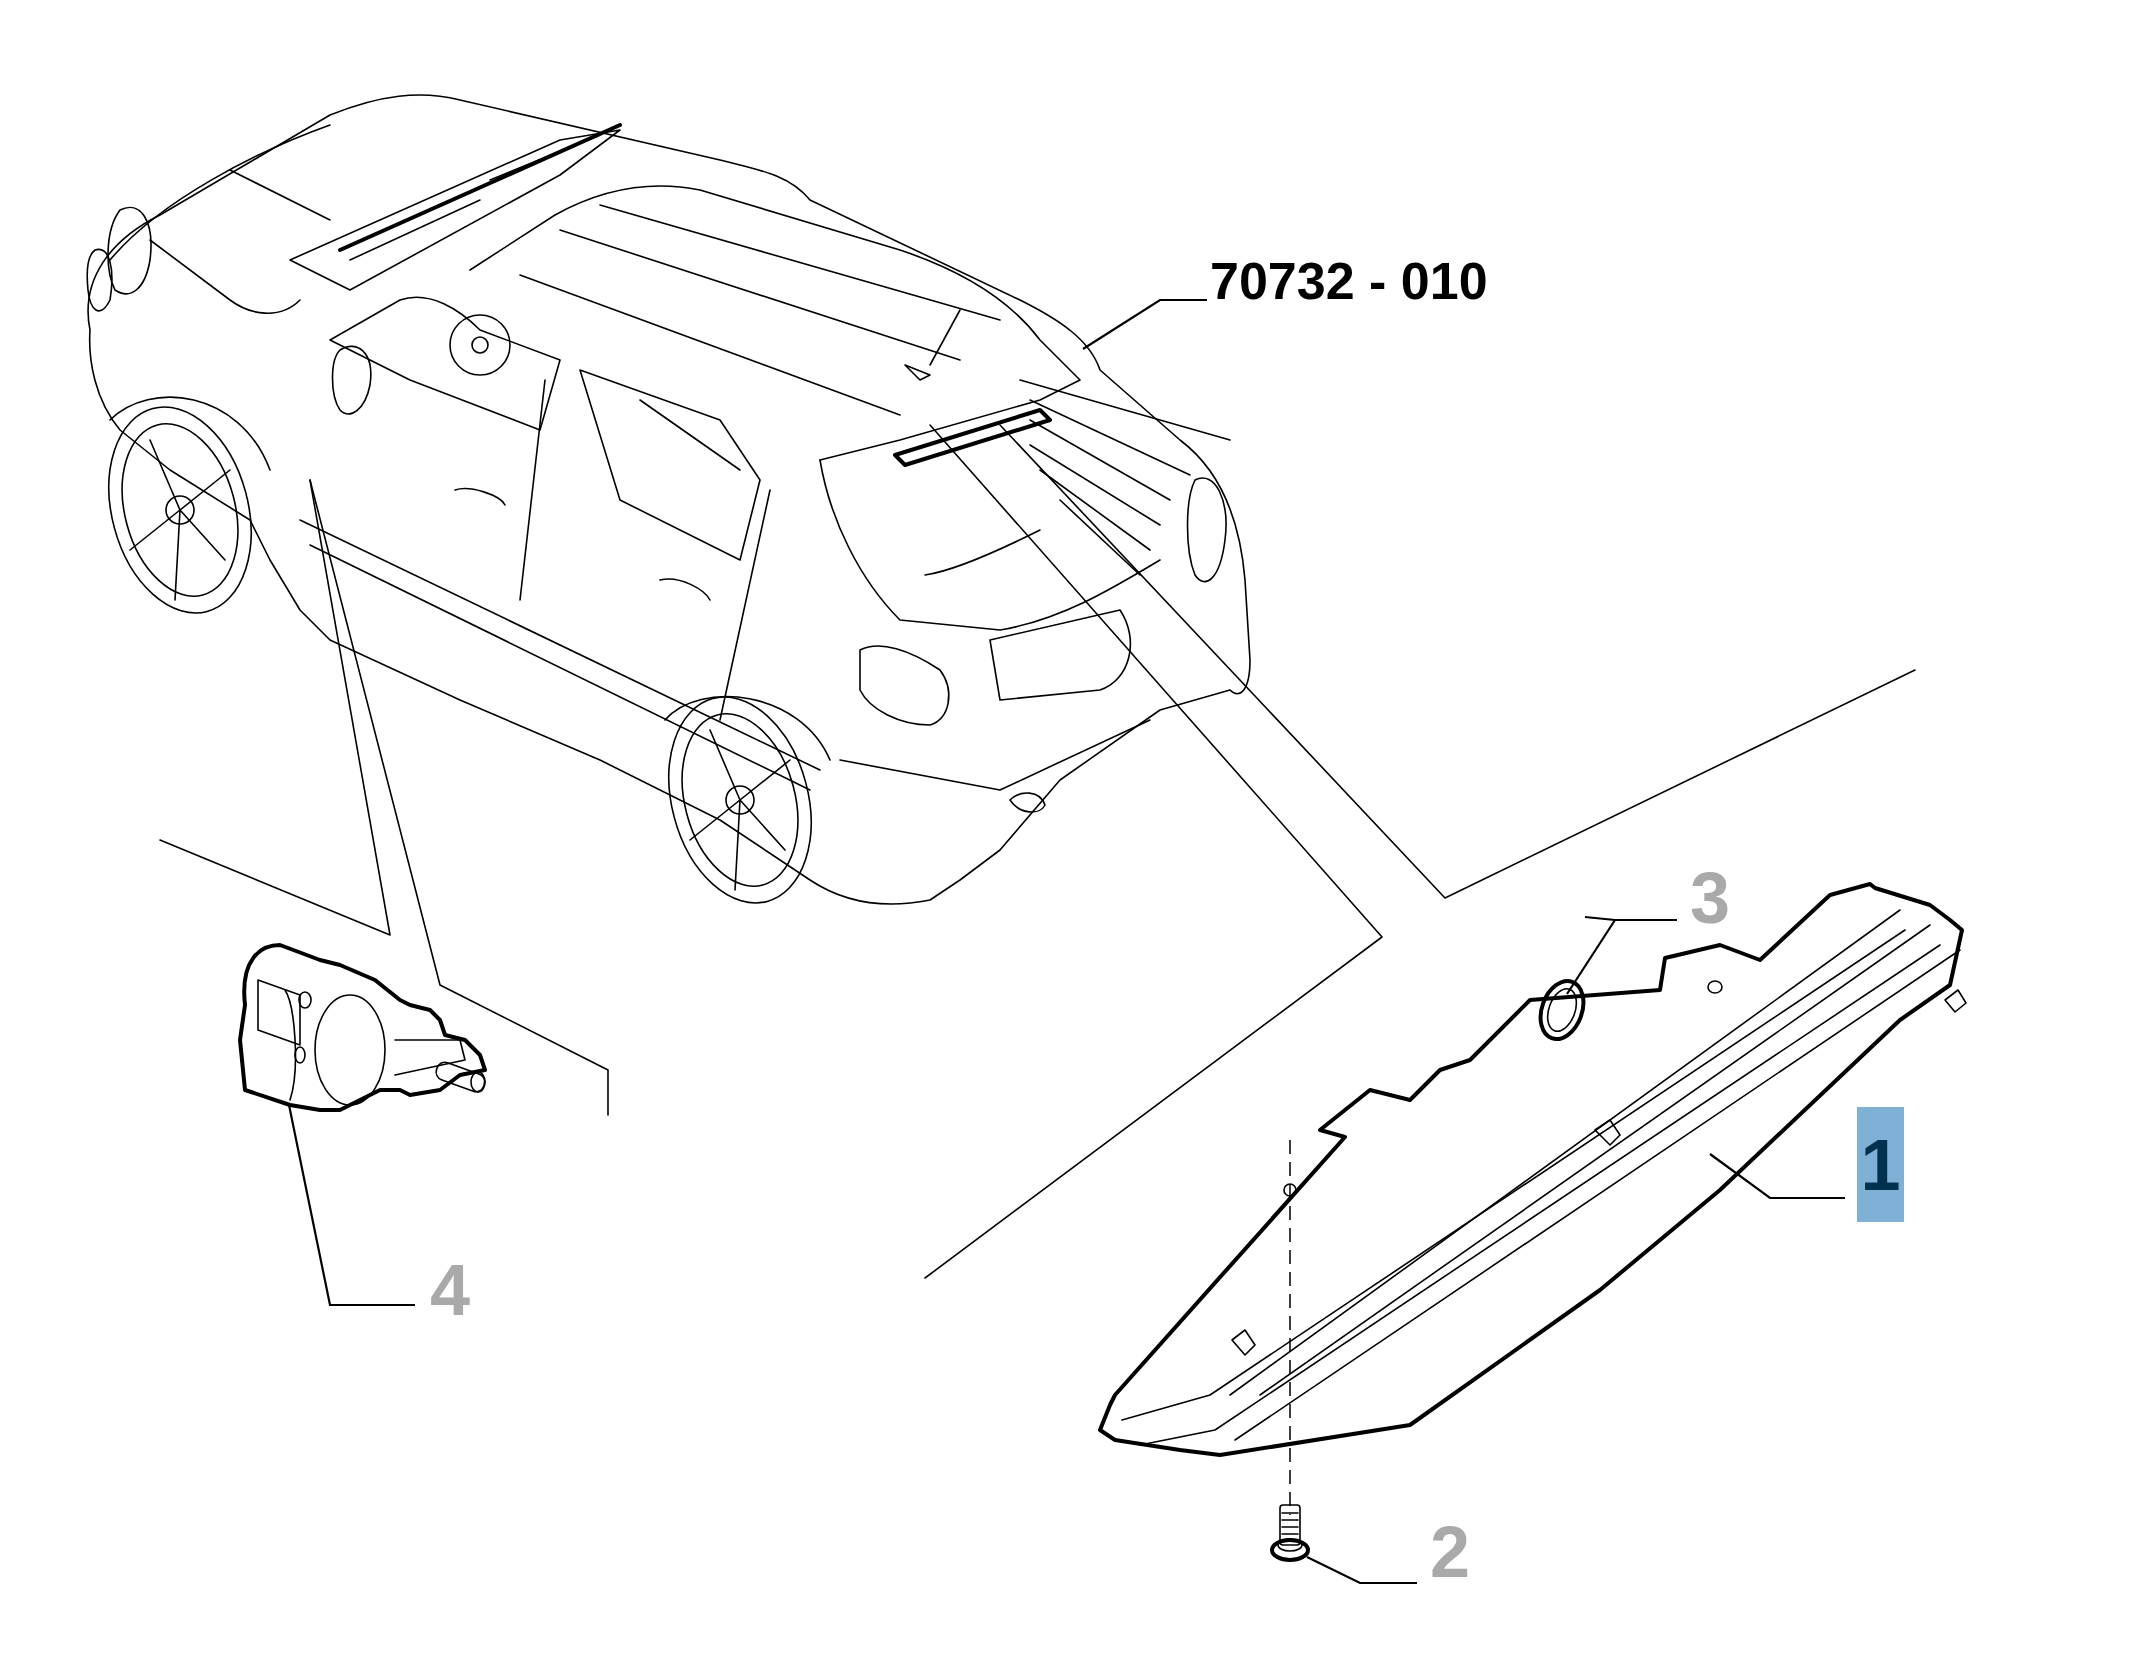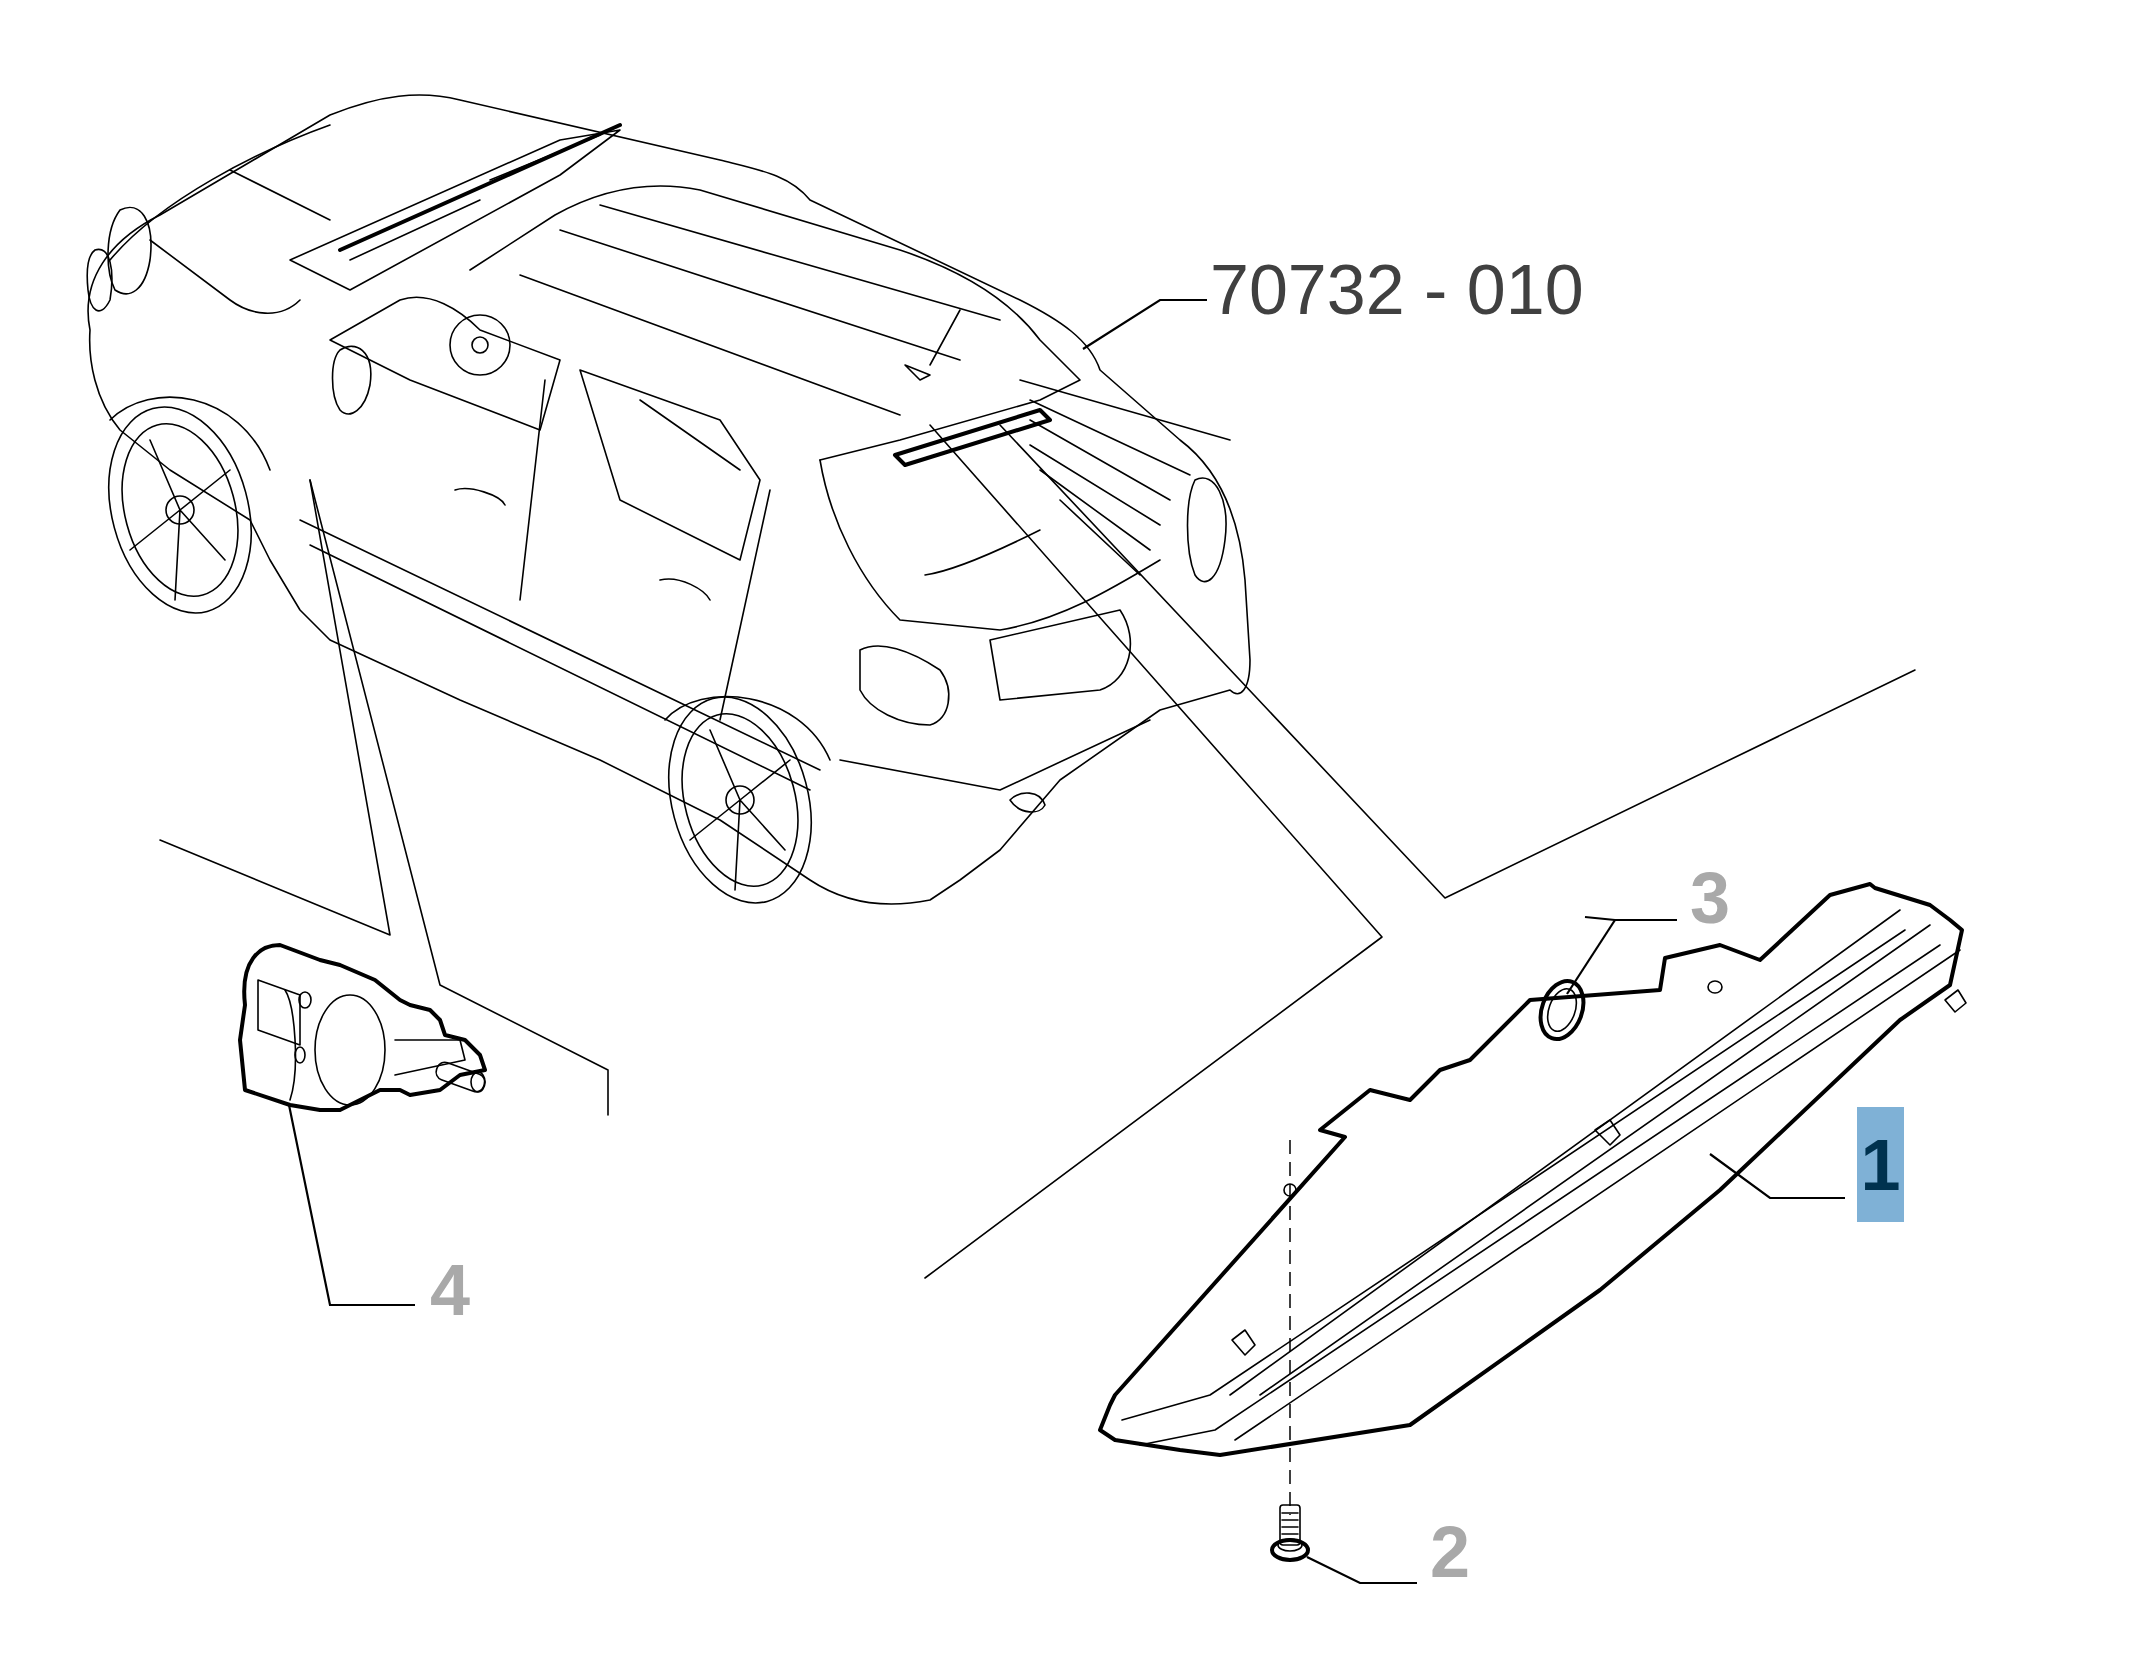--- a/index.html
+++ b/index.html
@@ -5,21 +5,21 @@
   html, body { margin: 0; padding: 0; background: #ffffff; }
   body { width: 2146px; height: 1676px; position: relative; overflow: hidden;
          font-family: "Liberation Sans", sans-serif; }
   #diagram { position: absolute; left: 0; top: 0; width: 2146px; height: 1676px; }
   .ln { fill: none; stroke: #000; stroke-width: 1.6; stroke-linejoin: round; stroke-linecap: round; }
   .thick { fill: none; stroke: #000; stroke-width: 4; stroke-linejoin: round; stroke-linecap: round; }
   .lead { fill: none; stroke: #000; stroke-width: 2.2; }
   .dash { fill: none; stroke: #000; stroke-width: 1.5; stroke-dasharray: 14 8; }
   .callout { position: absolute; font-weight: bold; line-height: 1; }
   .callout-grey { color: #a9a9a9; font-size: 72px; background: #ffffff; padding: 4px 10px; }
-  .callout-ref { color: #404040; font-size: 70px; font-weight: normal; background: #fff; }
+  .callout-ref { color: #000000; font-size: 52px; font-weight: bold; background: #fff; }
   .callout-active { background: #7fb1d6; color: #00324f; font-size: 72px;
                     width: 47px; height: 115px; display: flex; align-items: center;
                     justify-content: center; }
 </style>
 </head>
 <body>
 
 <svg id="diagram" viewBox="0 0 2146 1676" xmlns="http://www.w3.org/2000/svg">
 
   <g>

